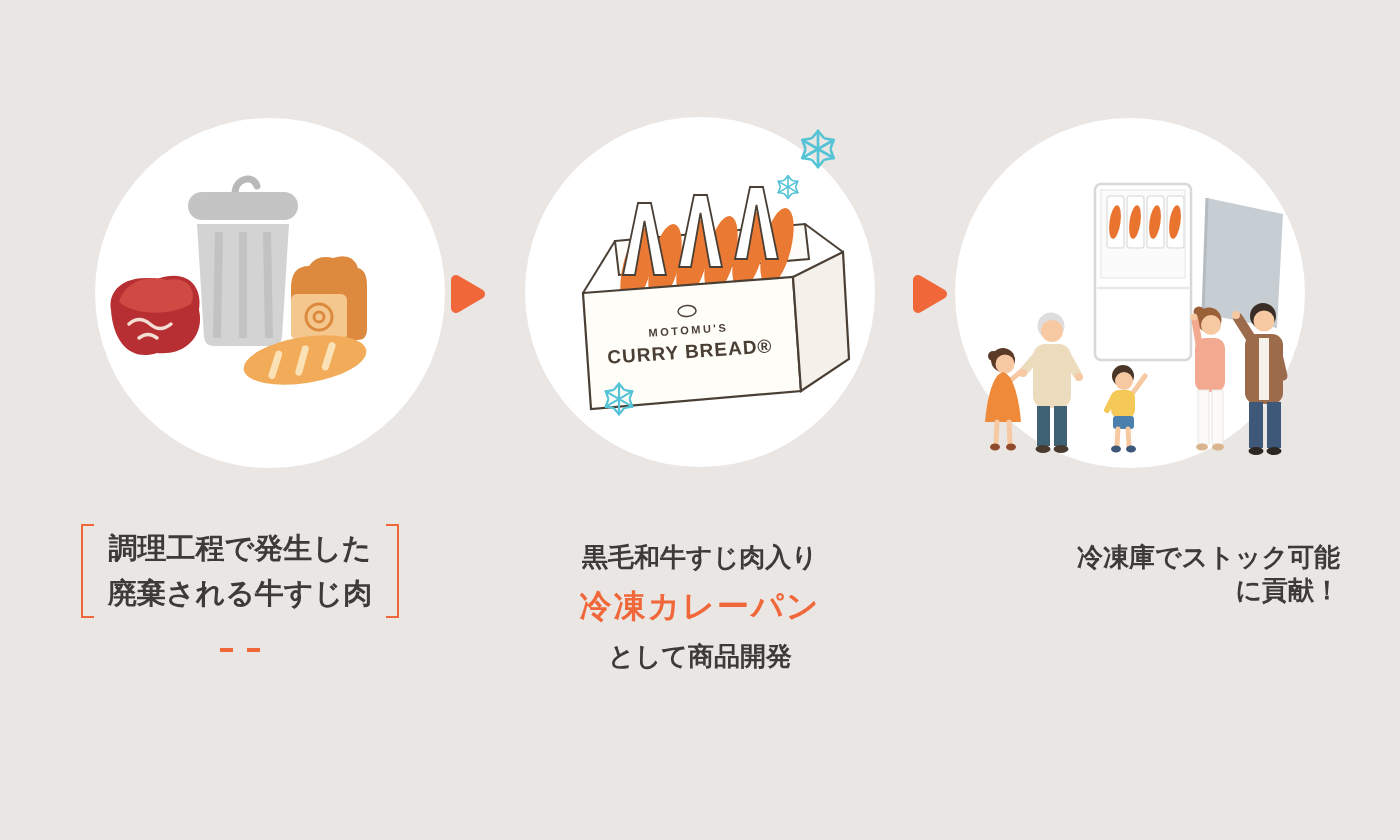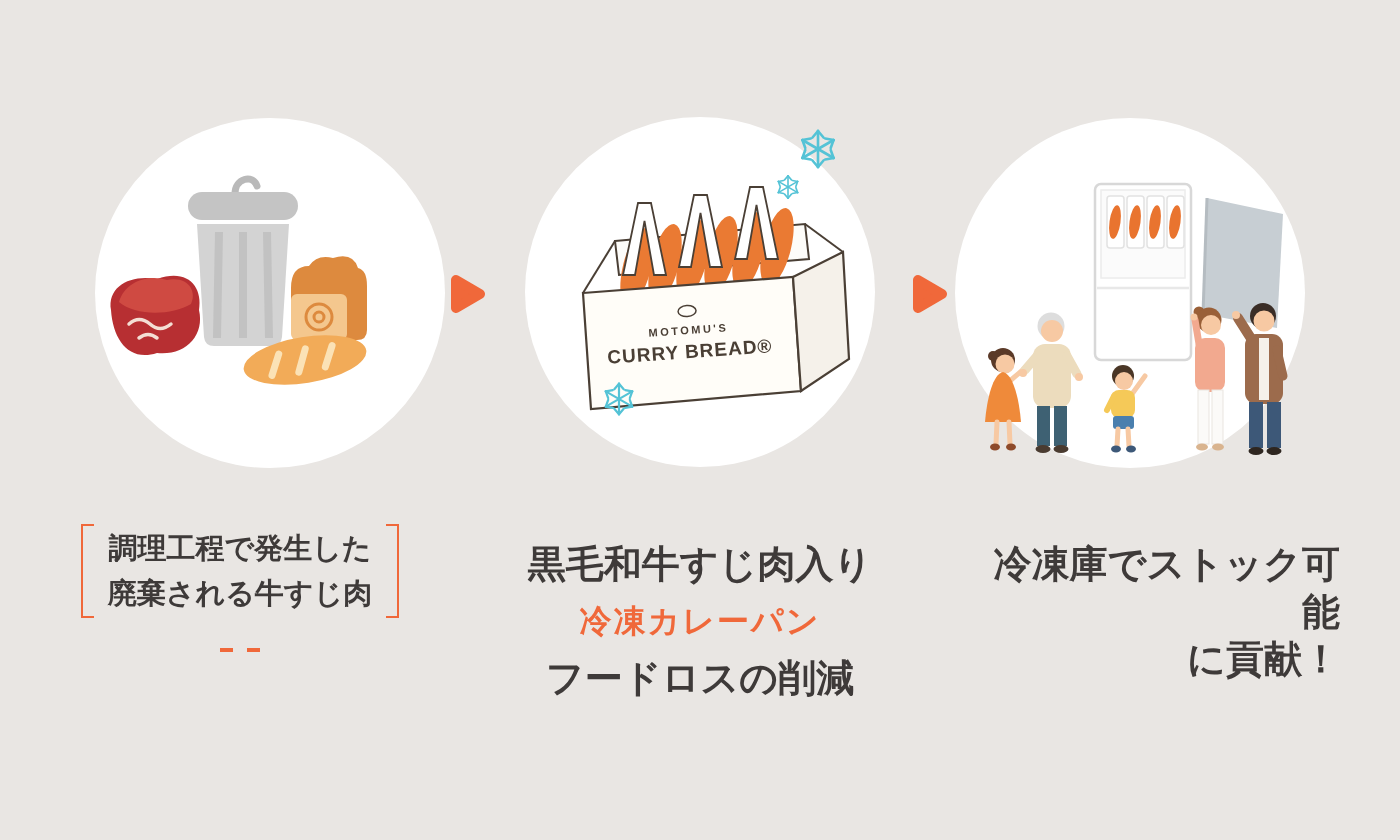--- a/index.html
+++ b/index.html
@@ -25,21 +25,21 @@
   .caption{position:absolute;color:var(--text);font-weight:700;}
   .caption-1{left:60px;top:524px;width:360px;display:flex;flex-direction:column;gap:30px;align-items:center;}
   .bracket-group{display:flex;gap:14px;align-items:stretch;}
   .bracket{width:13px;border:2.5px solid var(--accent);}
   .bracket-left{border-right:none;}
   .bracket-right{border-left:none;}
   .bracket-lines{text-align:center;font-size:29px;line-height:1.55;padding:2px 0;}
 
   .caption-2{left:525px;top:541px;width:350px;text-align:center;}
   .caption-3{left:980px;top:541px;width:360px;text-align:right;}
-  .cap-line{font-size:38px;line-height:1.25;}
+  .cap-line{font-size:26px;line-height:1.25;}
   .cap-highlight{font-size:32px;line-height:1.2;color:var(--accent);letter-spacing:2px;margin:13px 0 15px;}
 
   .flake{stroke:var(--snowflake);}
   svg text{font-family:"Liberation Sans","DejaVu Sans",sans-serif;}
 </style>
 </head>
 <body>
 
 <div class="canvas">
 
@@ -257,21 +257,21 @@
     </div>
     <div class="bracket-group">
       <span class="bracket bracket-left"></span>
       <span class="bracket bracket-right"></span>
     </div>
   </section>
 
   <section class="caption caption-2">
     <div class="cap-line">黒毛和牛すじ肉入り</div>
     <div class="cap-highlight">冷凍カレーパン</div>
-    <div class="cap-line">フードロスの削減</div>
+    <div class="cap-line">として商品開発</div>
   </section>
 
   <section class="caption caption-3">
     <div class="cap-line">冷凍庫でストック可能</div>
     <div class="cap-line">に貢献！</div>
   </section>
 
 </div>
 
 </body></html>

